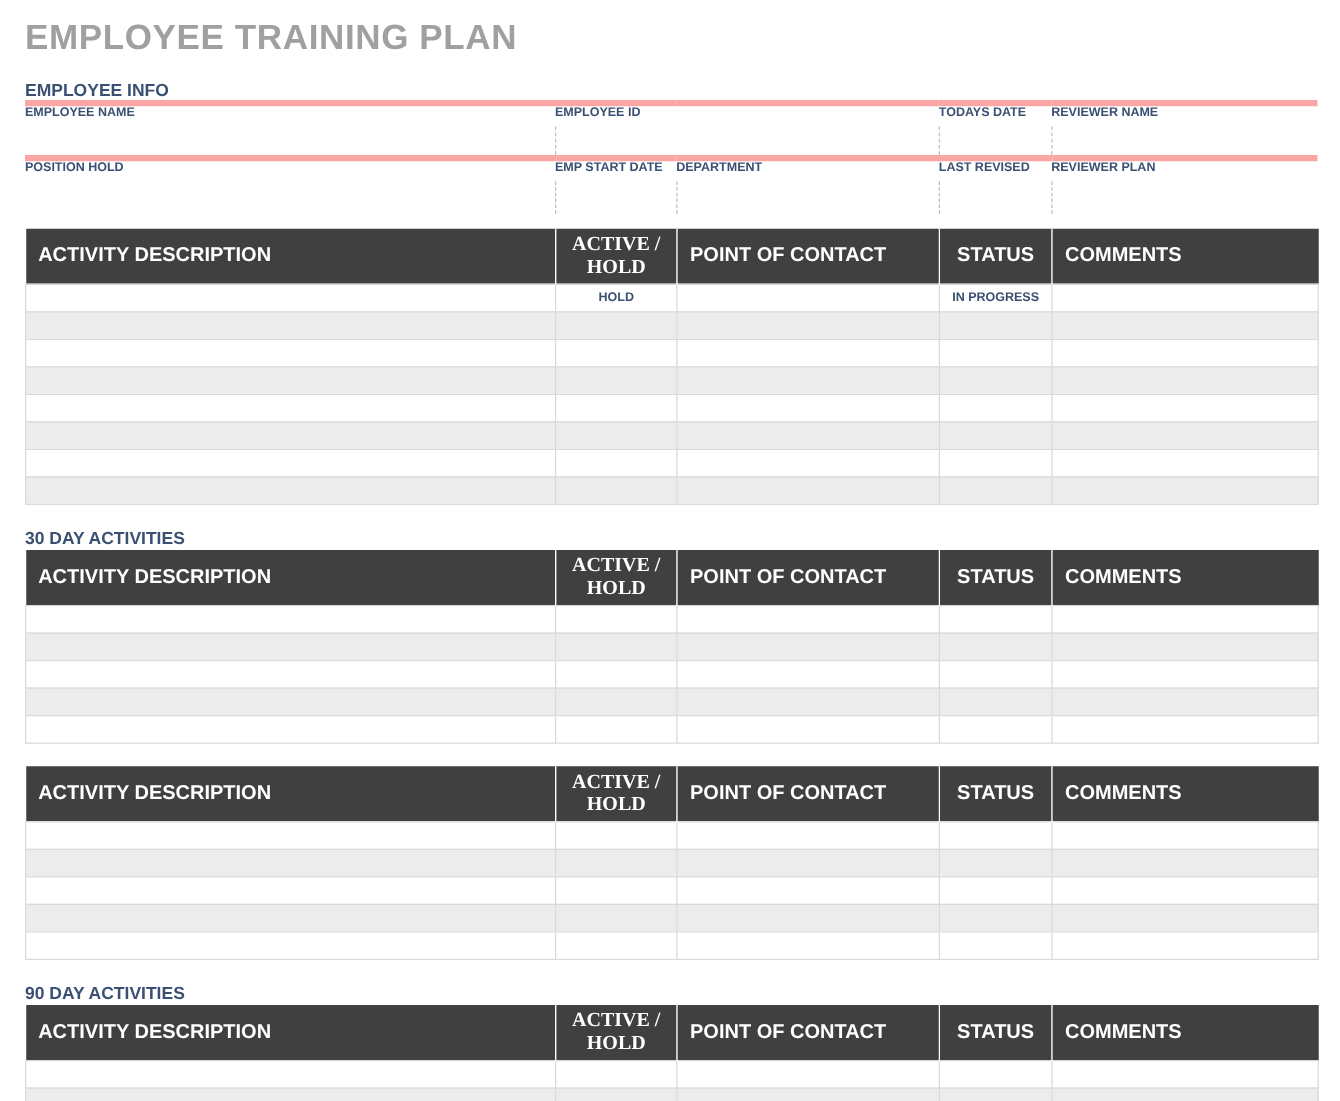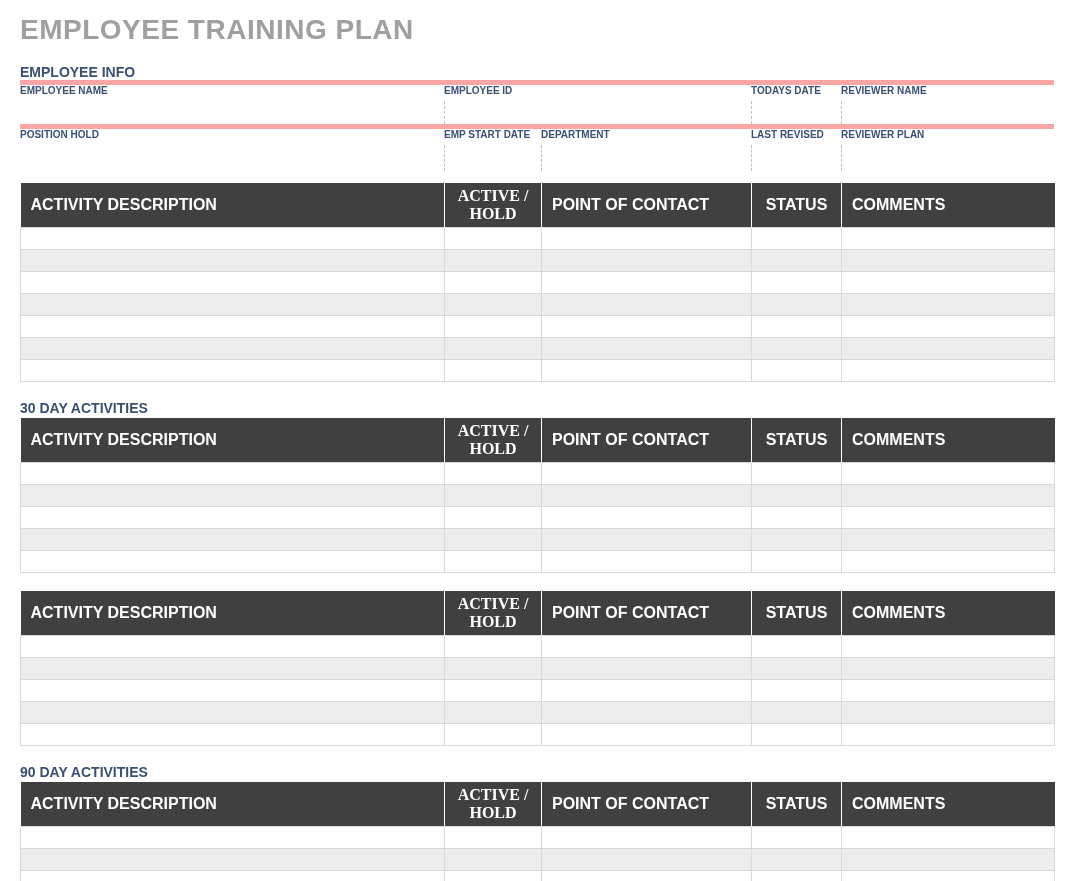--- a/index.html
+++ b/index.html
@@ -135,20 +135,27 @@
           <th class="ac1">ACTIVITY DESCRIPTION</th>
           <th class="ac2 center">ACTIVE / HOLD</th>
           <th class="ac3">POINT OF CONTACT</th>
           <th class="ac4 center">STATUS</th>
           <th class="ac5">COMMENTS</th>
         </tr>
       </thead>
       <tbody>
         <tr>
           <td class="left"></td>
+          <td>HOLD</td>
+          <td class="left"></td>
+          <td>IN PROGRESS</td>
+          <td class="left"></td>
+        </tr>
+        <tr>
+          <td class="left"></td>
           <td></td>
           <td class="left"></td>
           <td></td>
           <td class="left"></td>
         </tr>
         <tr>
           <td class="left"></td>
           <td></td>
           <td class="left"></td>
           <td></td>

